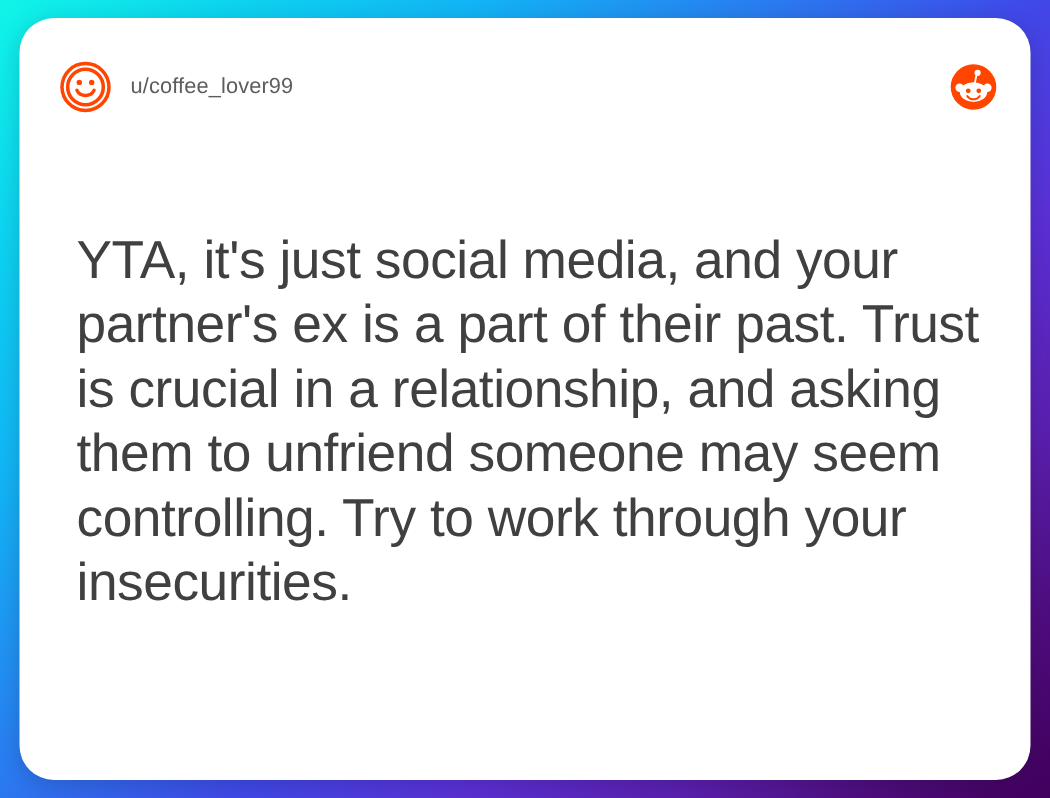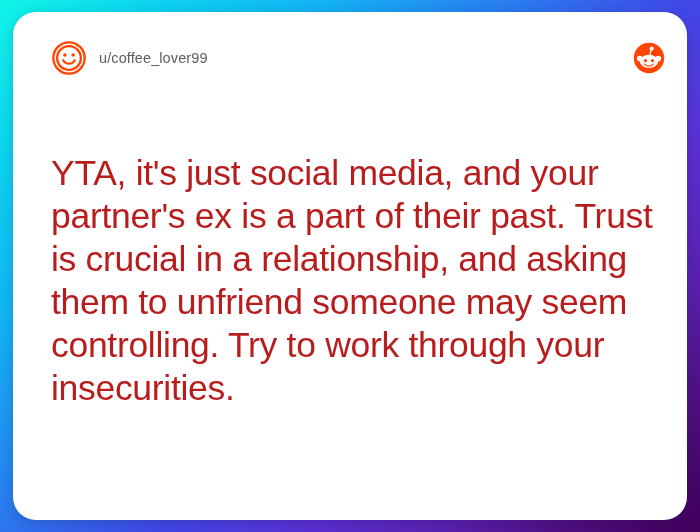--- a/index.html
+++ b/index.html
@@ -40,21 +40,21 @@
     background: #ffffff;
     border-radius: 23px;
     box-shadow: 0 3px 14px rgba(0, 0, 0, 0.16);
     box-sizing: border-box;
     overflow: hidden;
   }
 
   
   .card-header {
     position: absolute;
-    left: 12px;
+    left: 0;
     top: 0;
     right: 0;
     height: 92px;
     display: flex;
     align-items: center;
     padding: 0 22px 0 26px;
     box-sizing: border-box;
   }
 
   .author-block {
@@ -92,21 +92,21 @@
     position: absolute;
     left: 38px;
     top: 140px;
     width: 610px;
   }
 
   .body-text {
     margin: 0;
     font-size: 35.5px;
     line-height: 43px;
-    color: #b91c1c;
+    color: #404040;
     letter-spacing: -0.3px;
     font-weight: 400;
     white-space: pre-line;
   }
 </style>
 </head>
 <body>
 
 <div id="canvas">
 

